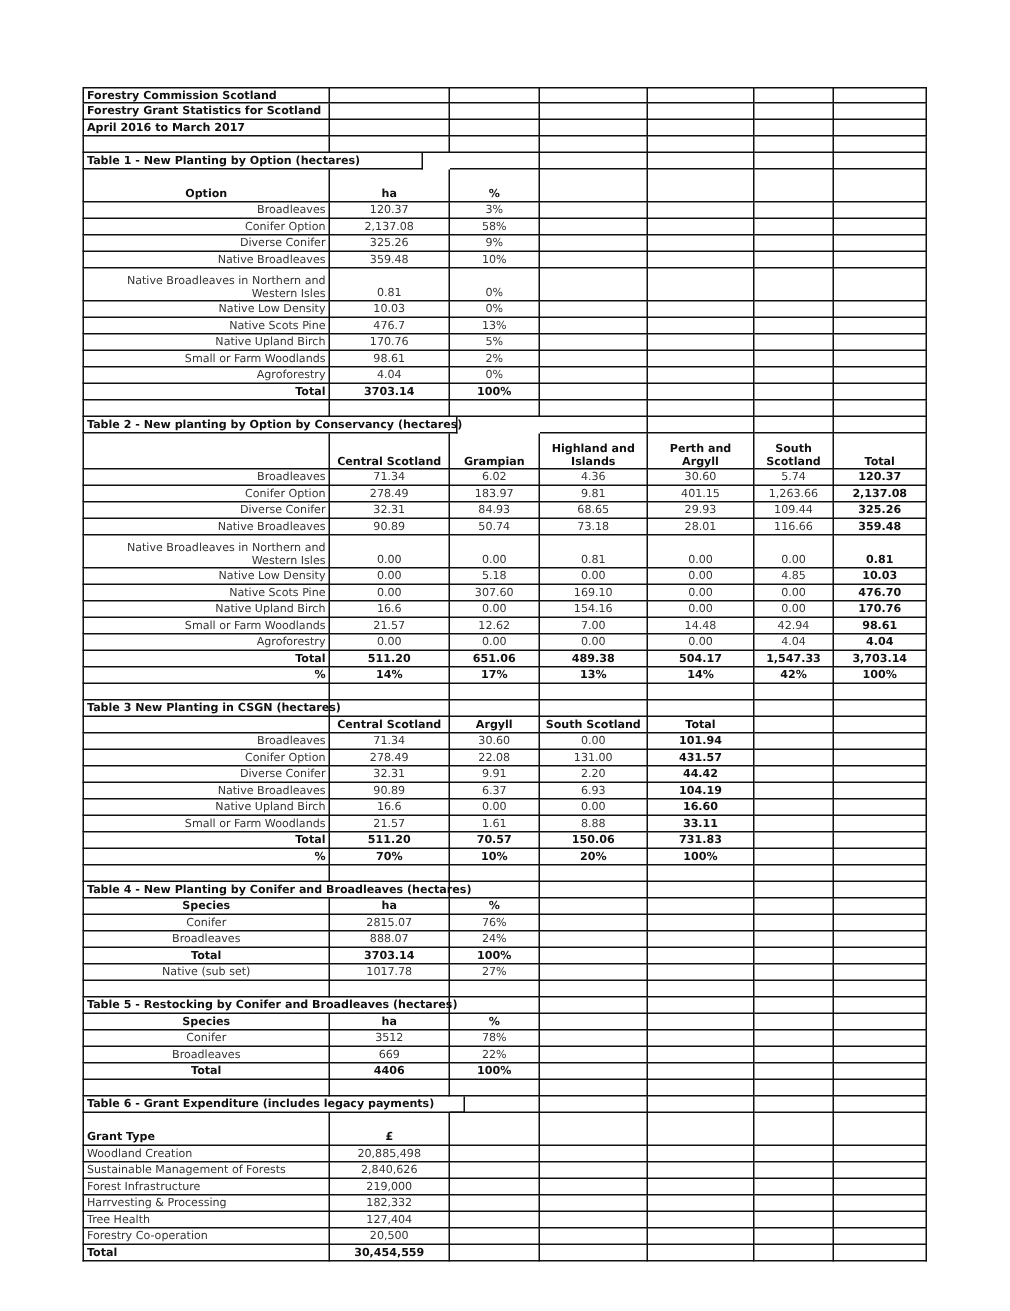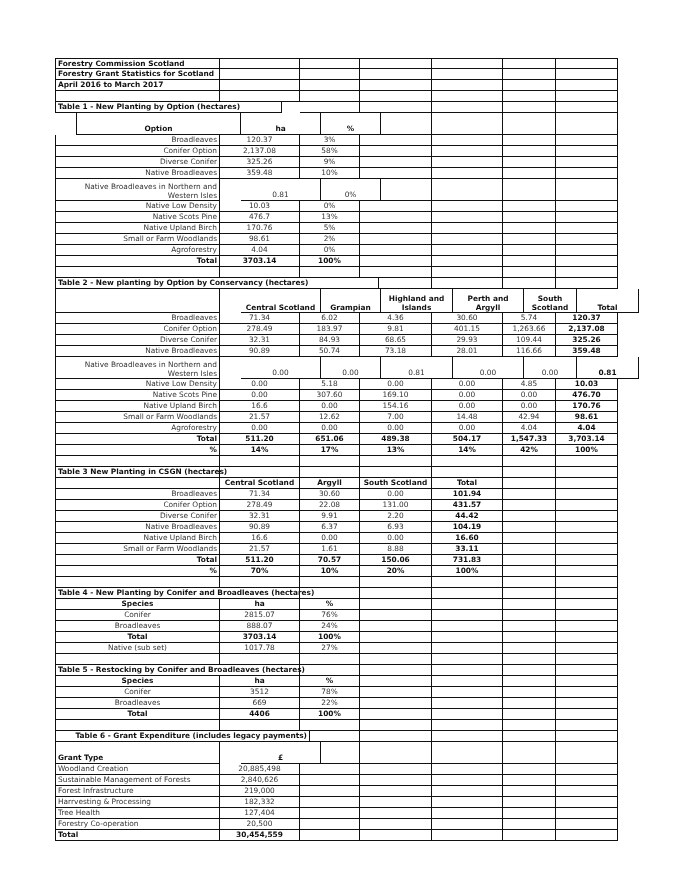--- a/index.html
+++ b/index.html
@@ -17,21 +17,21 @@
   .cC { left:245px; width:60px; }
   .cD { left:305px; width:72px; }
   .cE { left:377px; width:71px; }
   .cF { left:448px; width:53px; }
   .cG { left:501px; width:62px; border-right:1.5px solid #111; }
   .r { text-align:right; }
   .ctr { text-align:center; }
   .b { font-weight:bold; color:#111; }
   .t { font-weight:bold; color:#111; }
   .bot { display:flex; align-items:flex-end; }
-  .bot.ctr { justify-content:center; text-align:center;margin-left:21px; }
+  .bot.ctr { justify-content:center; text-align:center; }
   .bot.r { justify-content:flex-end; }
   .wrap { white-space:normal; line-height:9px; }
   .top-border { border-top:1.5px solid #111; }
   .thickbot { border-bottom:1.5px solid #111; }
 </style>
 </head>
 <body>
 
 <div class="sheet" id="sheet">
     <div class="row">
@@ -189,21 +189,21 @@
     <div class="row">
       <div class="c cA"></div>
       <div class="c cB"></div>
       <div class="c cC"></div>
       <div class="c cD"></div>
       <div class="c cE"></div>
       <div class="c cF"></div>
       <div class="c cG"></div>
     </div>
     <div class="row">
-      <div class="c cA b" style="width: 324px;">Table 2 - New planting by Option by Conservancy (hectares)</div>
+      <div class="c cA b" style="width: 250px;">Table 2 - New planting by Option by Conservancy (hectares)</div>
       <div class="c cD"></div>
       <div class="c cE"></div>
       <div class="c cF"></div>
       <div class="c cG"></div>
     </div>
     <div class="row hdr2">
       <div class="c cA"></div>
       <div class="c cB b bot ctr wrap">Central Scotland</div>
       <div class="c cC b bot ctr wrap">Grampian</div>
       <div class="c cD b bot ctr wrap">Highland and Islands</div>
@@ -536,21 +536,21 @@
     <div class="row">
       <div class="c cA"></div>
       <div class="c cB"></div>
       <div class="c cC"></div>
       <div class="c cD"></div>
       <div class="c cE"></div>
       <div class="c cF"></div>
       <div class="c cG"></div>
     </div>
     <div class="row">
-      <div class="c cA b" style="width: 255px; text-align: right;">Table 6 - Grant Expenditure (includes legacy payments)</div>
+      <div class="c cA b" style="width: 255px;">Table 6 - Grant Expenditure (includes legacy payments)</div>
       <div class="c cC"></div>
       <div class="c cD"></div>
       <div class="c cE"></div>
       <div class="c cF"></div>
       <div class="c cG"></div>
     </div>
     <div class="row tall">
       <div class="c cA b bot">Grant Type</div>
       <div class="c cB b bot ctr">£</div>
       <div class="c cC"></div>

